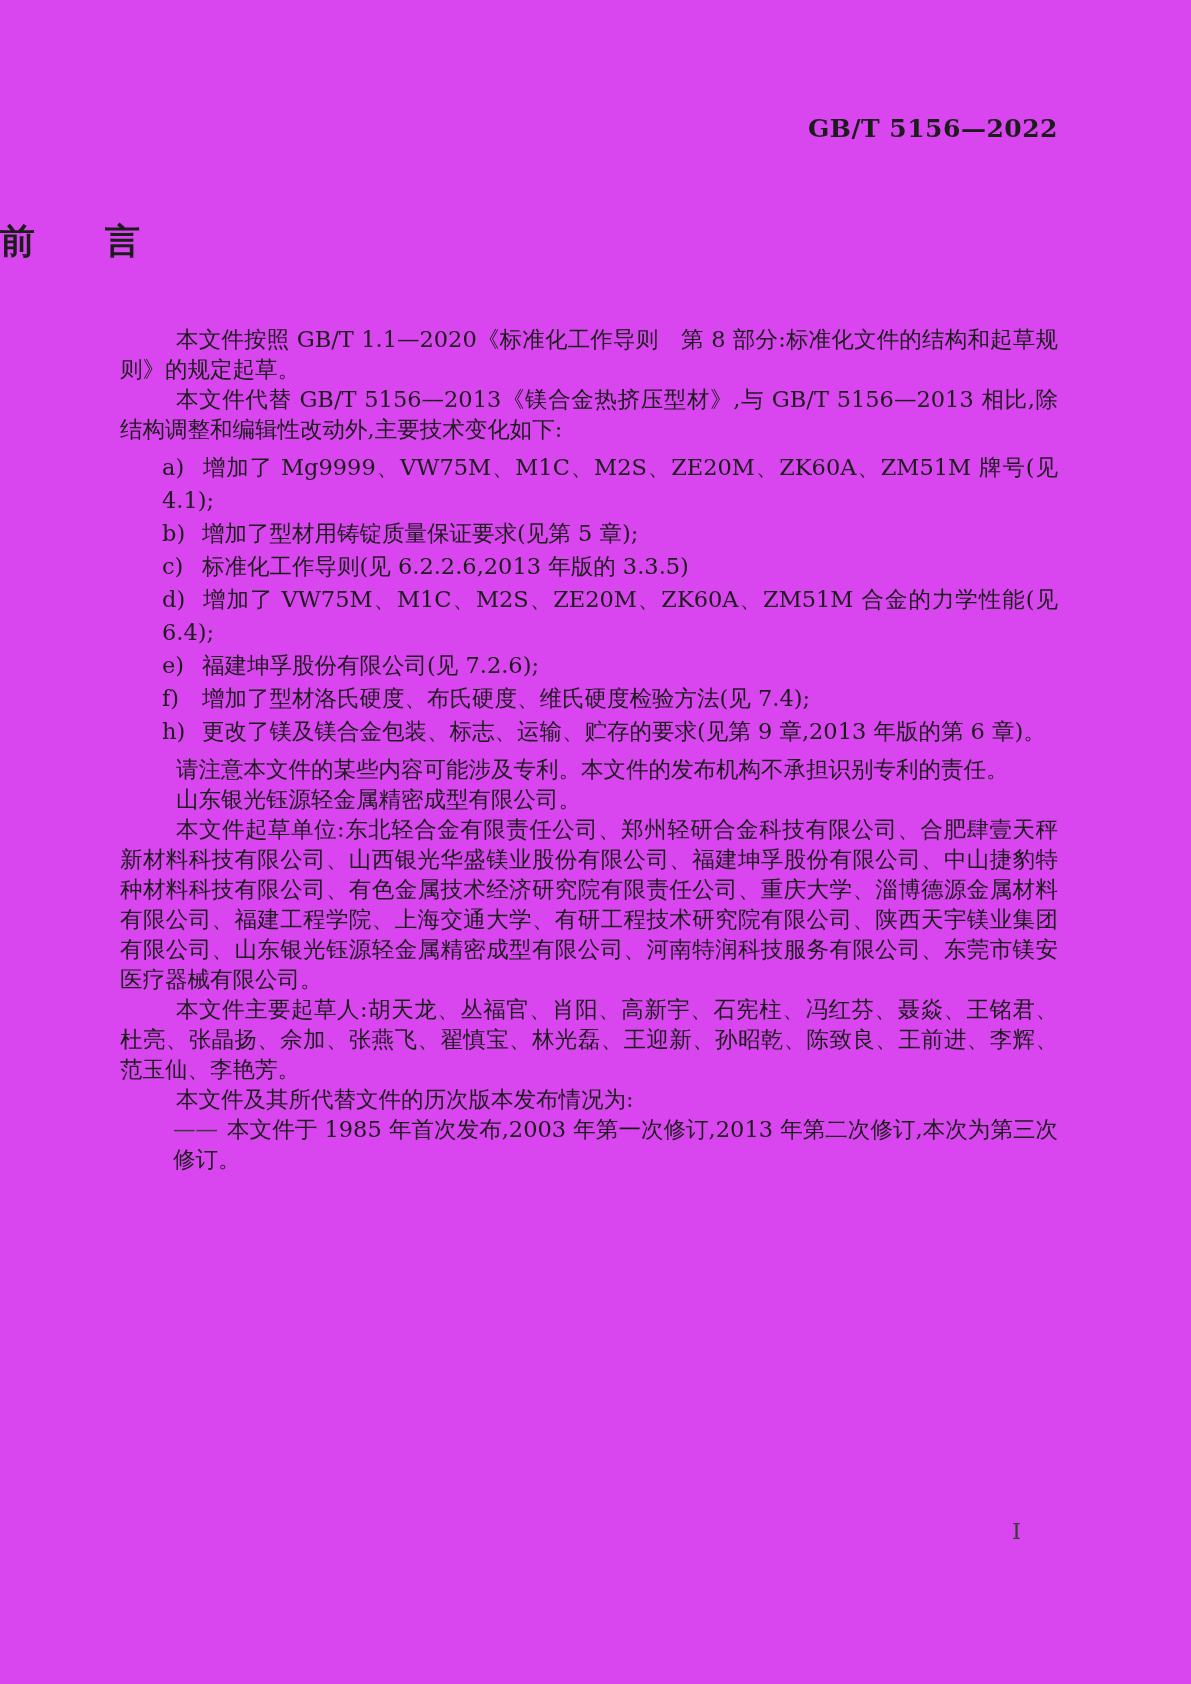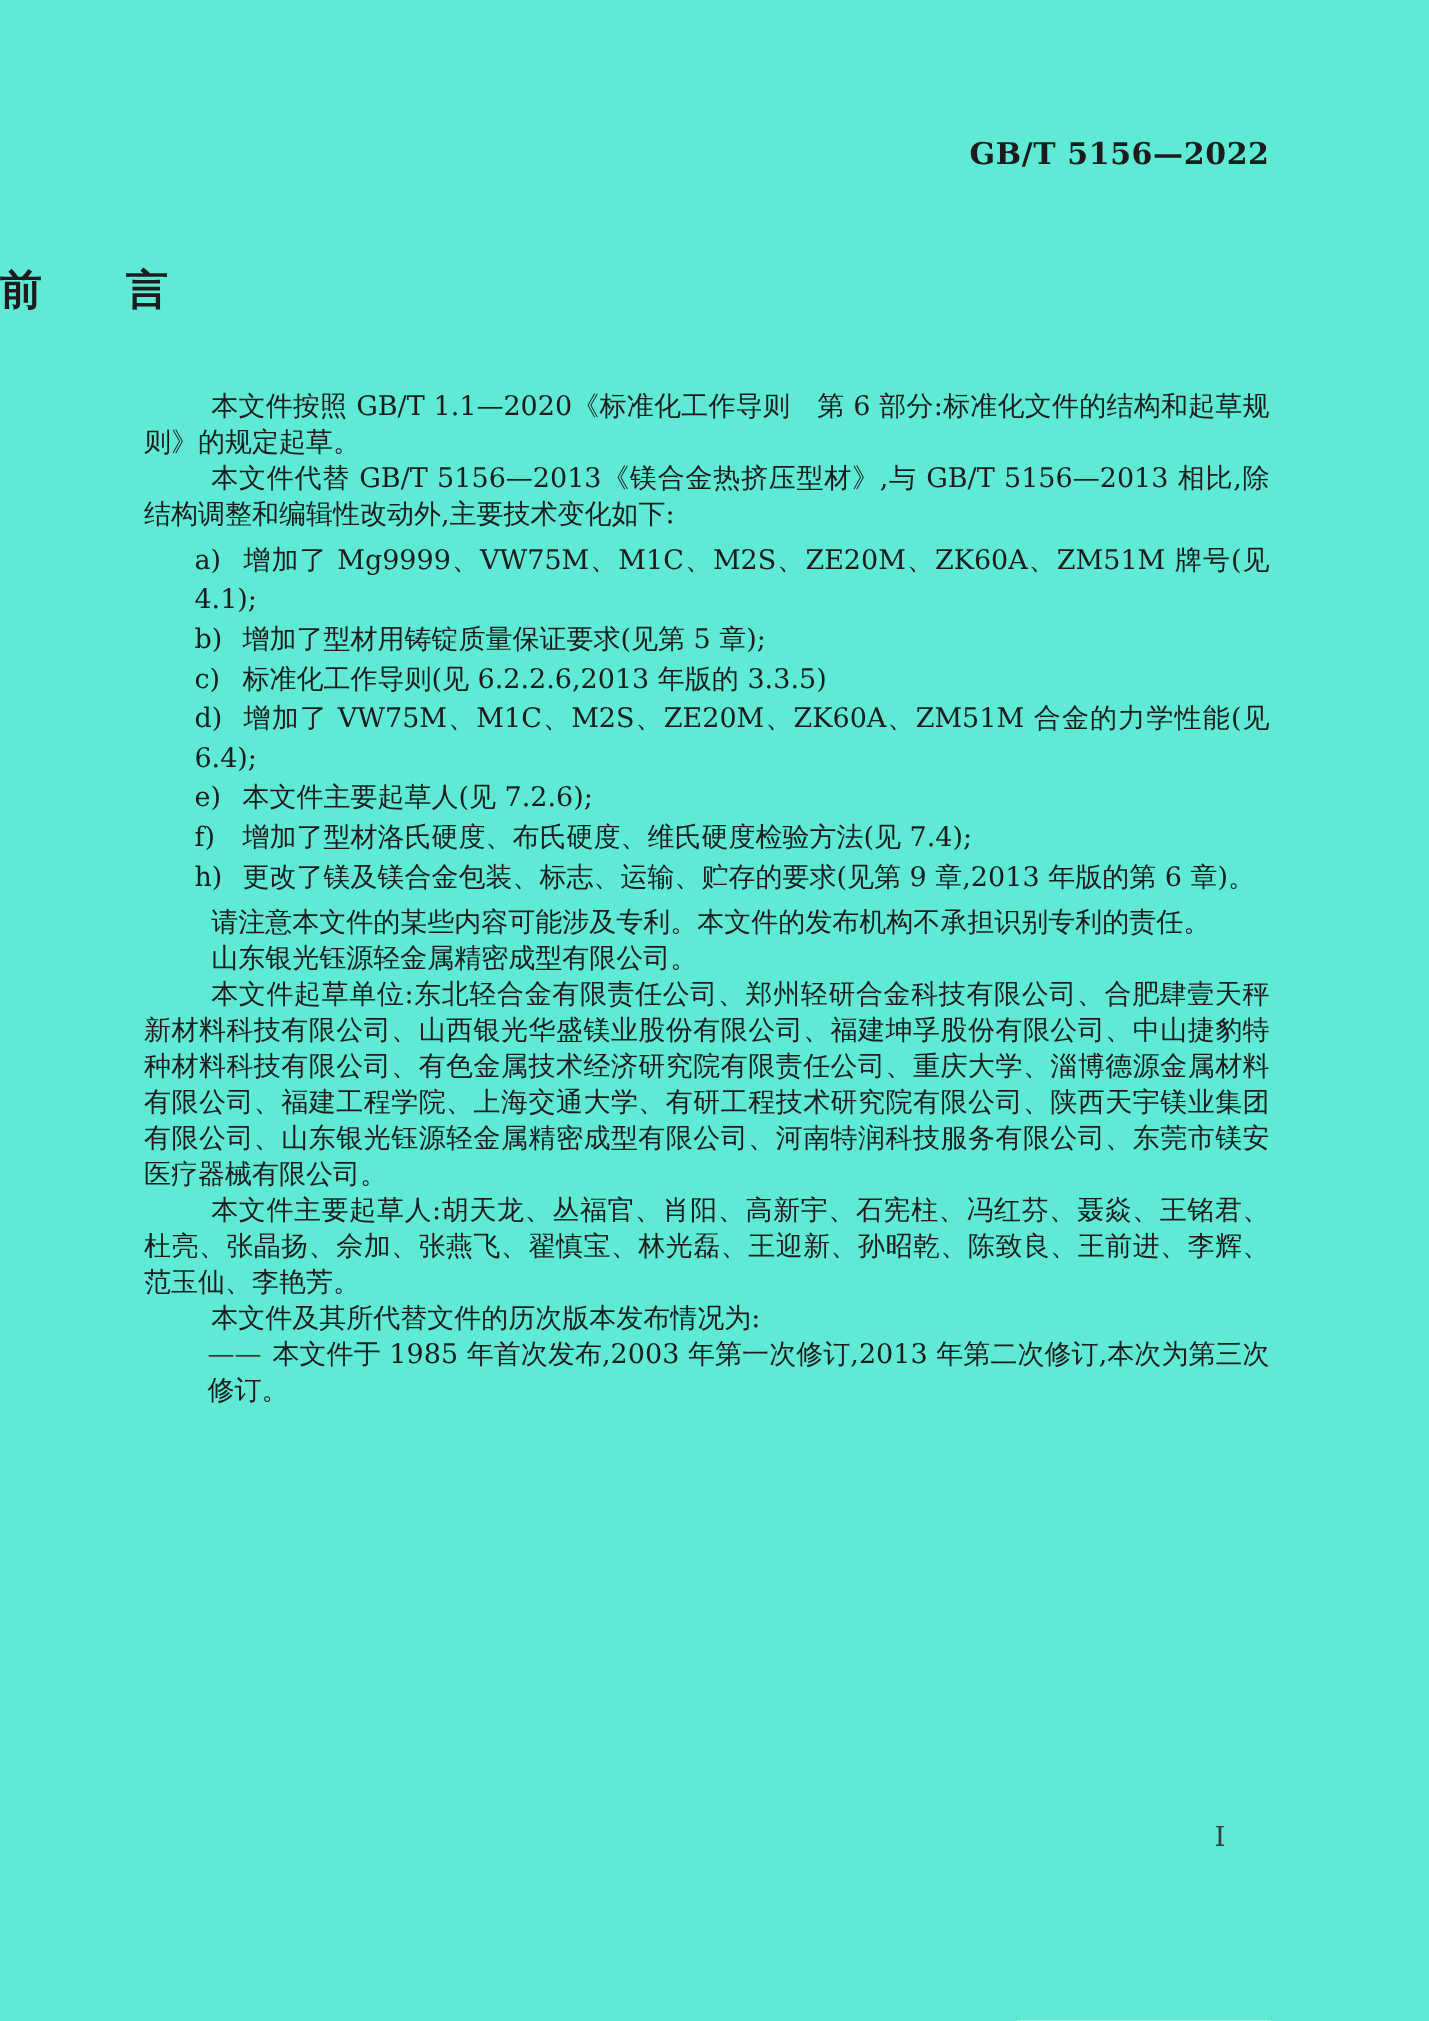--- a/index.html
+++ b/index.html
@@ -4,21 +4,21 @@
 <style>
   html, body {
     margin: 0;
     padding: 0;
     background: #ffffff;
   }
   .page {
     position: relative;
     width: 1191px;
     height: 1684px;
-    background: #5eead4;
+    background: #d946ef;
     font-family: "DejaVu Serif", "Liberation Serif", serif;
     color: #1c1c1c;
     overflow: hidden;
   }
   .header-code {
     position: absolute;
     top: 114px;
     left: 0;
     width: 1058px;
     text-align: right;
@@ -81,39 +81,39 @@
 <body>
 
 <div class="page">
 
   <div class="header-code">GB/T 5156—2022</div>
 
   <h1 class="doc-title">前　　言</h1>
 
   <div class="body-block">
 
-    <p class="para">本文件按照 GB/T 1.1—2020《标准化工作导则　第 6 部分:标准化文件的结构和起草规则》的规定起草。</p>
+    <p class="para">本文件按照 GB/T 1.1—2020《标准化工作导则　第 8 部分:标准化文件的结构和起草规则》的规定起草。</p>
 
     <p class="para">本文件代替 GB/T 5156—2013《镁合金热挤压型材》,与 GB/T 5156—2013 相比,除结构调整和编辑性改动外,主要技术变化如下:</p>
 
     <div class="changes">
       <div class="change-item">
         <span class="change-label">a)</span><span>增加了 Mg9999、VW75M、M1C、M2S、ZE20M、ZK60A、ZM51M 牌号(见 4.1);</span>
       </div>
       <div class="change-item">
         <span class="change-label">b)</span><span>增加了型材用铸锭质量保证要求(见第 5 章);</span>
       </div>
       <div class="change-item">
         <span class="change-label">c)</span><span>标准化工作导则(见 6.2.2.6,2013 年版的 3.3.5)</span>
       </div>
       <div class="change-item">
         <span class="change-label">d)</span><span>增加了 VW75M、M1C、M2S、ZE20M、ZK60A、ZM51M 合金的力学性能(见 6.4);</span>
       </div>
       <div class="change-item">
-        <span class="change-label">e)</span><span>本文件主要起草人(见 7.2.6);</span>
+        <span class="change-label">e)</span><span>福建坤孚股份有限公司(见 7.2.6);</span>
       </div>
       <div class="change-item">
         <span class="change-label">f)</span><span>增加了型材洛氏硬度、布氏硬度、维氏硬度检验方法(见 7.4);</span>
       </div>
       <div class="change-item">
         <span class="change-label">h)</span><span>更改了镁及镁合金包装、标志、运输、贮存的要求(见第 9 章,2013 年版的第 6 章)。</span>
       </div>
     </div>
 
     <p class="para">请注意本文件的某些内容可能涉及专利。本文件的发布机构不承担识别专利的责任。</p>

